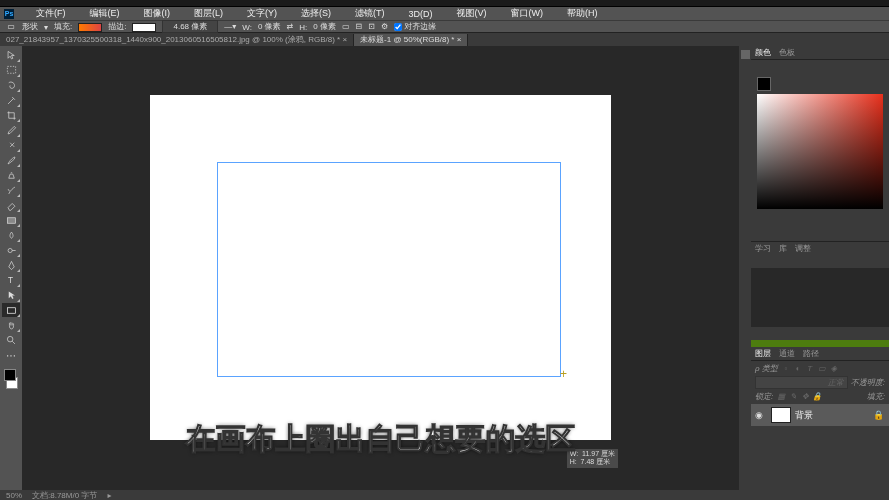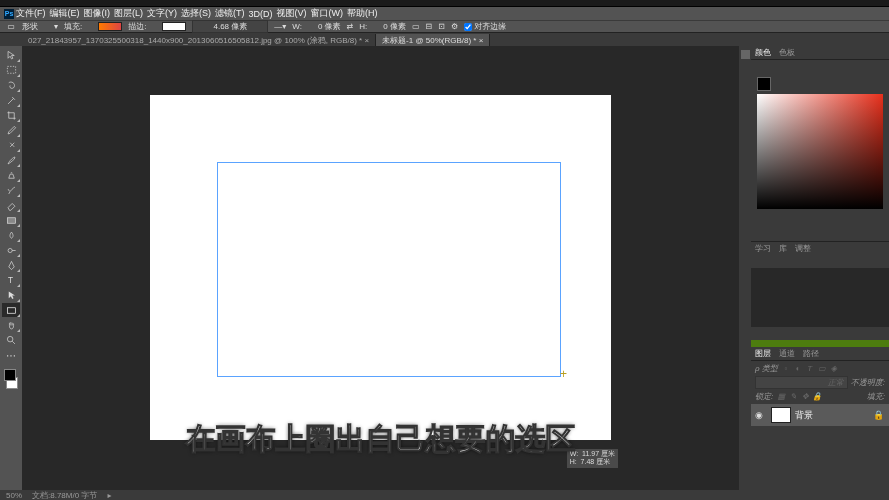--- a/index.html
+++ b/index.html
@@ -1,26 +1,26 @@
 <!DOCTYPE html>
 <html><head>
 <meta charset="utf-8">
 <style>
 * { margin: 0; padding: 0; box-sizing: border-box; }
 body { width: 889px; height: 500px; background: #282828; font-family: "Microsoft YaHei", sans-serif; font-size: 10px; color: #ccc; overflow: hidden; position: relative; }
 .titlebar { height: 7px; background: #1a1a1a; border-bottom: 1px solid #000; }
-.menubar { height: 13px; background: #535353; display: flex; align-items: center; padding: 0 4px; gap: 0; font-size: 9px; color: #eee; }
+.menubar { height: 13px; background: #535353; display: flex; align-items: center; padding: 0 4px; gap: 20px; font-size: 9px; color: #eee; }
 .menubar .logo { width: 10px; height: 10px; background: #001e36; color: #31a8ff; font-size: 7px; display: flex; align-items: center; justify-content: center; font-weight: bold; }
 .menubar span { padding: 0 2px; }
 .optionsbar { height: 13px; background: #535353; border-top: 1px solid #3a3a3a; border-bottom: 1px solid #222; display: flex; align-items: center; padding: 0 6px; gap: 6px; font-size: 8px; color: #ddd; }
-.optionsbar .field { display: flex; align-items: center; gap: 16px; }
+.optionsbar .field { display: flex; align-items: flex-end; gap: 6px; }
 .optionsbar .swatch { width: 24px; height: 9px; background: linear-gradient(90deg,#ff7a00,#d44); border: 1px solid #222; }
-.optionsbar .dropdown { padding: 0 20px; background: #444; border: 1px solid #333; }
+.optionsbar .dropdown { padding: 0 10px; background: #444; border: 1px solid #333; }
 .optionsbar .icon { width: 10px; height: 10px; display: flex; align-items: center; justify-content: center; }
-.tabbar { height: 13px; background: #3a3a3a; display: flex; align-items: flex-end; padding-left: 22px; font-size: 8px; }
+.tabbar { height: 13px; background: #3a3a3a; display: flex; align-items: center; font-size: 8px; }
 .tab { padding: 1px 6px; background: #535353; color: #ddd; border-right: 1px solid #222; height: 12px; display: flex; align-items: center; }
 .tab.inactive { background: #3a3a3a; color: #aaa; }
 .main { display: flex; height: 444px; }
 .toolbox { width: 22px; background: #535353; display: flex; flex-direction: column; align-items: center; padding-top: 2px; gap: 1px; }
 .tool { width: 18px; height: 14px; display: flex; align-items: center; justify-content: center; color: #ddd; font-size: 10px; position: relative; }
 .tool.active { background: #2a2a2a; }
 .tool svg { width: 11px; height: 11px; }
 .tool .tri { position: absolute; bottom: 0; right: 0; width: 0; height: 0; border-left: 3px solid transparent; border-bottom: 3px solid #bbb; }
 .fgbg { width: 18px; height: 24px; position: relative; margin-top: 4px; }
 .fgbg .fg { position: absolute; top: 2px; left: 2px; width: 12px; height: 12px; background: #000; border: 1px solid #888; }

